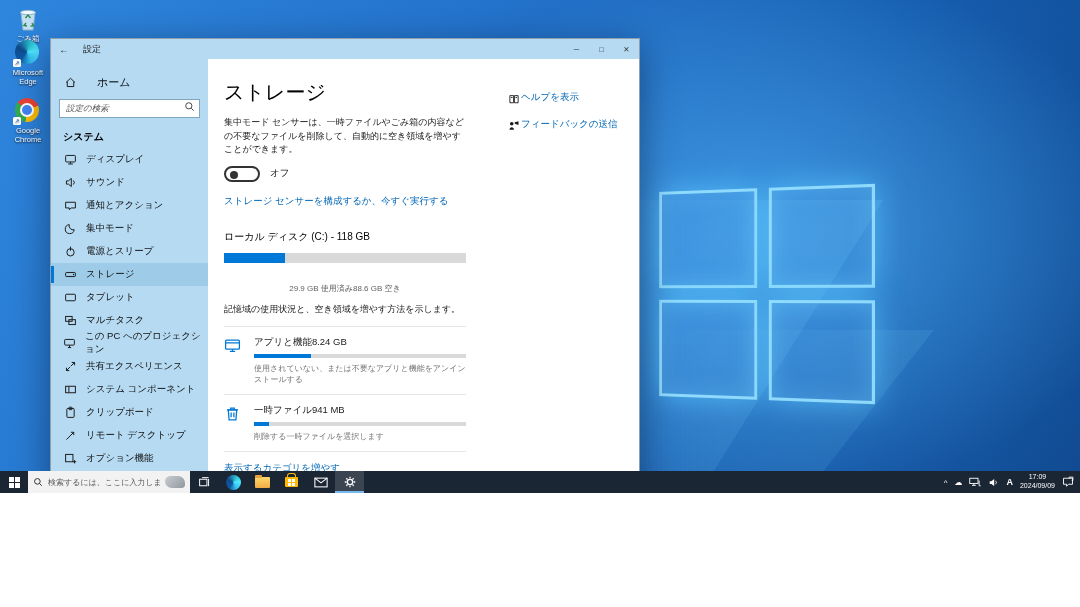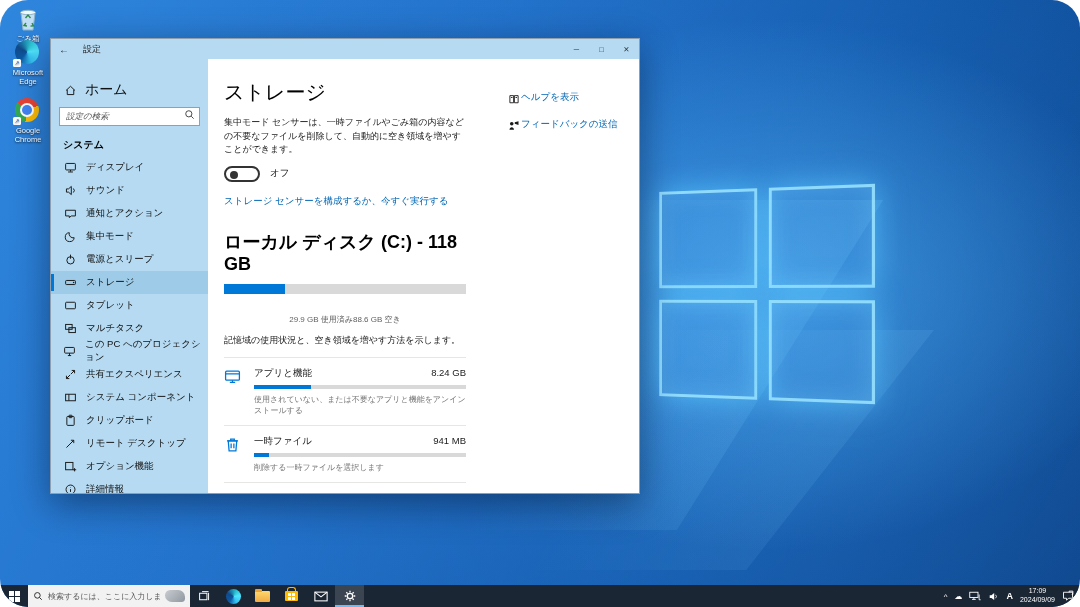--- a/index.html
+++ b/index.html
@@ -1,24 +1,23 @@
 <!DOCTYPE html>
 <html><head>
 <meta charset="utf-8">
 <style>
   * { margin:0; padding:0; box-sizing:border-box; }
   html,body { width:1080px; height:607px; overflow:hidden; font-family:"Liberation Sans","DejaVu Sans",sans-serif; }
 
   
-  .desktop{ position:relative; width:1080px; height:607px; overflow:hidden;
+  .desktop{ position:relative; width:1080px; height:493px; overflow:hidden;
     background:
       radial-gradient(620px 430px at 71% 47%, rgba(90,190,255,.55), rgba(90,190,255,0) 62%),
       radial-gradient(950px 720px at 62% 58%, rgba(45,125,215,.45), rgba(45,125,215,0) 72%),
       linear-gradient(118deg,#2f86dd 0%,#2272cb 35%,#1258a8 68%,#0c4286 100%);
-    border-radius: 28px;
   }
   .beam{ position:absolute; pointer-events:none; }
   .beam1{ left:300px; top:200px; width:480px; height:330px;
     background:linear-gradient(250deg, rgba(130,215,255,.16), rgba(130,215,255,0) 55%); transform:skewX(-32deg); }
   .beam2{ left:420px; top:330px; width:420px; height:240px;
     background:linear-gradient(250deg, rgba(130,215,255,.12), rgba(130,215,255,0) 60%); transform:skewX(-38deg); }
   .winlogo{ position:absolute; left:652px; top:188px; width:222px; height:212px;
     display:grid; grid-template-columns:1fr 1fr; grid-template-rows:1fr 1fr; gap:12px;
     transform:perspective(700px) rotateY(-14deg); }
   .pane{ border:3px solid rgba(150,225,255,.92); background:rgba(80,170,240,.16);
@@ -43,21 +42,21 @@
   .titlebar{ height:20px; flex:0 0 20px; background:#b5daf2; display:flex; align-items:center; font-size:9px; color:#222; }
   .backbtn{ width:26px; text-align:center; font-size:10px; cursor:default; }
   .apptitle{ flex:1; padding-left:6px; }
   .winctl{ display:flex; height:100%; }
   .winctl .cbtn{ width:25px; height:100%; border:none; background:transparent; font-size:7.5px; color:#333;
     display:flex; align-items:center; justify-content:center; cursor:default; }
   .winbody{ flex:1; display:flex; min-height:0; }
 
   
   .sidebar{ width:157px; flex:0 0 157px; background:#b5daf2; padding-top:12px; overflow:hidden; }
-  .srow{ display:flex; align-items:center; height:22px; padding-left:12px; font-size:14px; color:#111; gap:8px;margin-top:8px; }
+  .srow{ display:flex; align-items:center; height:22px; padding-left:12px; font-size:11px; color:#111; gap:20px; }
   .search-wrap{ margin:4px 8px 2px; position:relative; }
   .search-wrap input{ width:100%; height:19px; border:1px solid #7fa6bf; background:#fff; font-size:8.5px;
     padding:0 18px 0 6px; color:#333; font-family:inherit;font-style:italic; }
   .search-wrap input::placeholder{ color:#555; }
   .search-mag{ position:absolute; right:5px; top:3.5px; color:#444; }
   .section-h{ padding:10px 0 4px 12px; font-size:10px; font-weight:bold; color:#000; }
   .nav-item{ position:relative; display:flex; align-items:center; height:23px; padding-left:12px; gap:9px;
     font-size:9.5px; color:#111; cursor:default; }
   .nav-item.sel{ background:#9ecbe8; }
   .nav-item.sel::before{ content:""; position:absolute; left:0; top:3px; bottom:3px; width:3px; background:#0078d7; }
@@ -68,30 +67,30 @@
   .content{ position:relative; flex:1; background:#fff; padding:20px 0 0 16px; overflow:hidden; }
   .main-col{ width:242px; }
   .h1{ font-size:20px; font-weight:400; color:#000; }
   .desc{ margin-top:10px; font-size:9px; line-height:1.5; color:#1a1a1a; }
   .toggle-row{ display:flex; align-items:center; gap:10px; margin-top:9px; }
   .toggle{ width:36px; height:16px; border:2px solid #333; border-radius:9px; position:relative; background:#fff; }
   .toggle .knob{ position:absolute; left:4px; top:3px; width:8px; height:8px; border-radius:50%; background:#333; }
   .toggle-label{ font-size:9.5px; color:#1a1a1a; }
   a.link{ color:#0066b4; font-size:9.5px; text-decoration:none; display:inline-block; }
   .cfg-link{ margin-top:13px; }
-  .h2{ margin-top:22px; font-size:18px; font-weight:700; color:#000; }
+  .h2{ margin-top:22px; font-size:10px; font-weight:400; color:#000; }
   .diskbar{ margin-top:9px; height:10px; background:#d9d9d9; }
   .diskbar .fill, .catbar .fill{ height:100%; background:#0078d7; }
   .disk-labels{ display:flex; justify-content:center; margin-top:20px; font-size:8px; color:#5f5f5f; }
   .disk-hint{ margin-top:9px; font-size:9px; color:#1a1a1a; }
   .cat-row{ display:flex; gap:10px; padding:9px 0; border-top:1px solid #e6e6e6; margin-top:0; }
   .cat-rows{ margin-top:10px; border-bottom:1px solid #e6e6e6; }
   .cicon{ width:20px; color:#0078d7; padding-top:1px; }
   .cmain{ flex:1; }
-  .cat-head{ display:flex; justify-content:space-between; font-size:9.5px; color:#1a1a1a; }
+  .cat-head{ display:flex; font-size:9.5px; color:#1a1a1a; }
   .catbar{ margin-top:5px; height:4px; background:#d9d9d9; }
   .cat-hint{ margin-top:5px; font-size:8px; color:#767676; }
   .more-link{ margin-top:10px; }
   .h3{ margin-top:24px; font-size:12px; font-weight:bold; color:#000; }
   .help-col{ position:absolute; left:300px; top:32px; width:140px; }
   .help-row{ display:flex; align-items:flex-start; margin-bottom:9px; color:#1a1a1a; }
   .hicon{ width:13px; color:#1a1a1a; }
 
   
   .taskbar{ position:absolute; left:0; bottom:0; width:1080px; height:22px; background:#1b2635;

